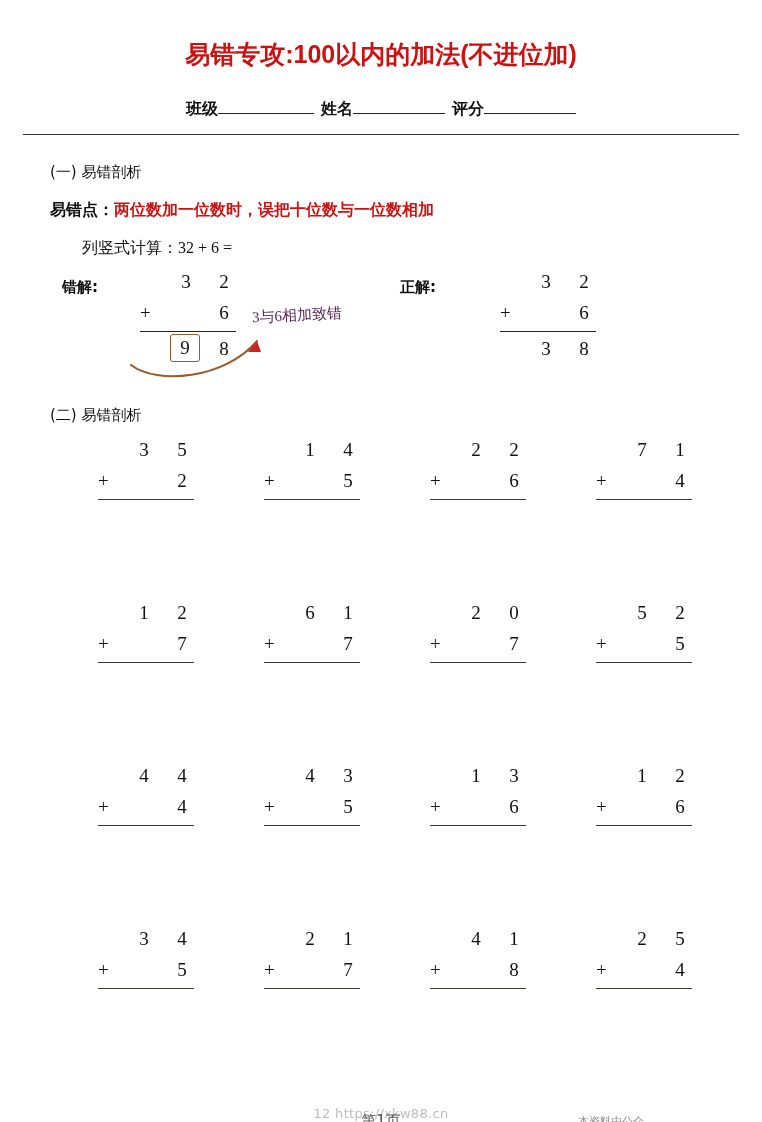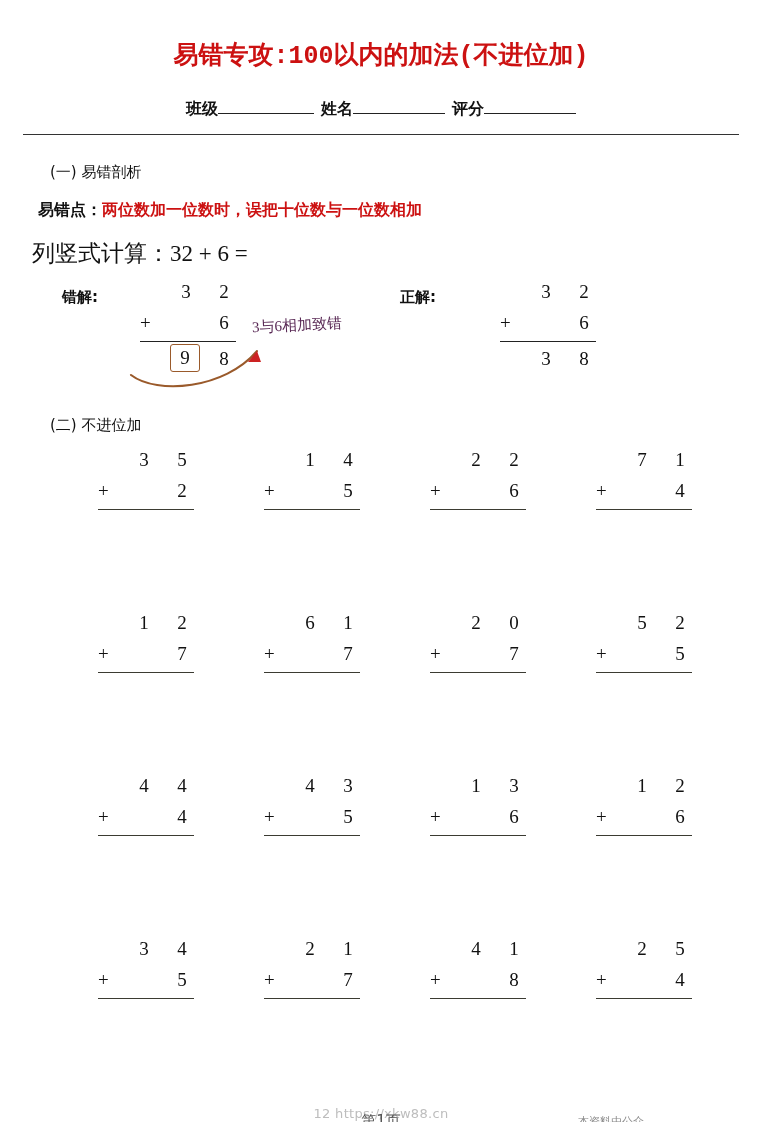--- a/index.html
+++ b/index.html
@@ -17,21 +17,21 @@
     position: relative;
     width: 762px;
     height: 1122px;
     padding: 0;
   }
 
   
   .title {
     text-align: center;
     color: #cc1111;
-    font-family: Liberation Mono, monospace;
+    font-family: Liberation Sans, sans-serif;
     font-weight: bold;
     font-size: 25px;
     letter-spacing: 0px;
     margin-top: 38px;
     white-space: nowrap;
   }
 
   .subtitle {
     text-align: center;
     color: #000000;
@@ -71,35 +71,35 @@
   
   .section-head {
     font-family: "DejaVu Sans", "Liberation Sans", sans-serif;
     font-size: 15px;
     color: #111;
     margin-left: 50px;
     margin-top: 28px;
   }
 
   .pitfall {
-    margin-left: 38px;
+    margin-left: 50px;
     margin-top: 18px;
     font-family: "DejaVu Sans", "Liberation Sans", sans-serif;
     font-size: 16px;
     font-weight: bold;
     white-space: nowrap;
   }
   .pitfall .lbl { color: #111; }
   .pitfall .val { color: #cc1111; }
 
   .prompt {
-    margin-left: 32px;
+    margin-left: 82px;
     margin-top: 17px;
     font-family: "Liberation Serif", "DejaVu Serif", serif;
-    font-size: 23px;
+    font-size: 16px;
     color: #111;
     white-space: nowrap;
   }
 
   
   .worked {
     position: relative;
     height: 115px;
     margin-top: 12px;
     padding-left: 48px;
@@ -292,21 +292,21 @@
         <div class="vrule"></div>
         <div class="vrow" style="margin-top:6px;">
           <span class="tens">3</span>
           <span class="ones">8</span>
         </div>
       </div>
     </div>
 
   </div>
 
-  <div class="practice-head">(二) 不进位加</div>
+  <div class="practice-head">(二) 易错剖析</div>
 
   <div id="practice-rows">
       <div class="prow">
         <div class="pcell">
           <div class="pcalc">
             <div class="prow1">
               <span class="tens">3</span>
               <span class="ones">5</span>
             </div>
             <div class="prow2">

